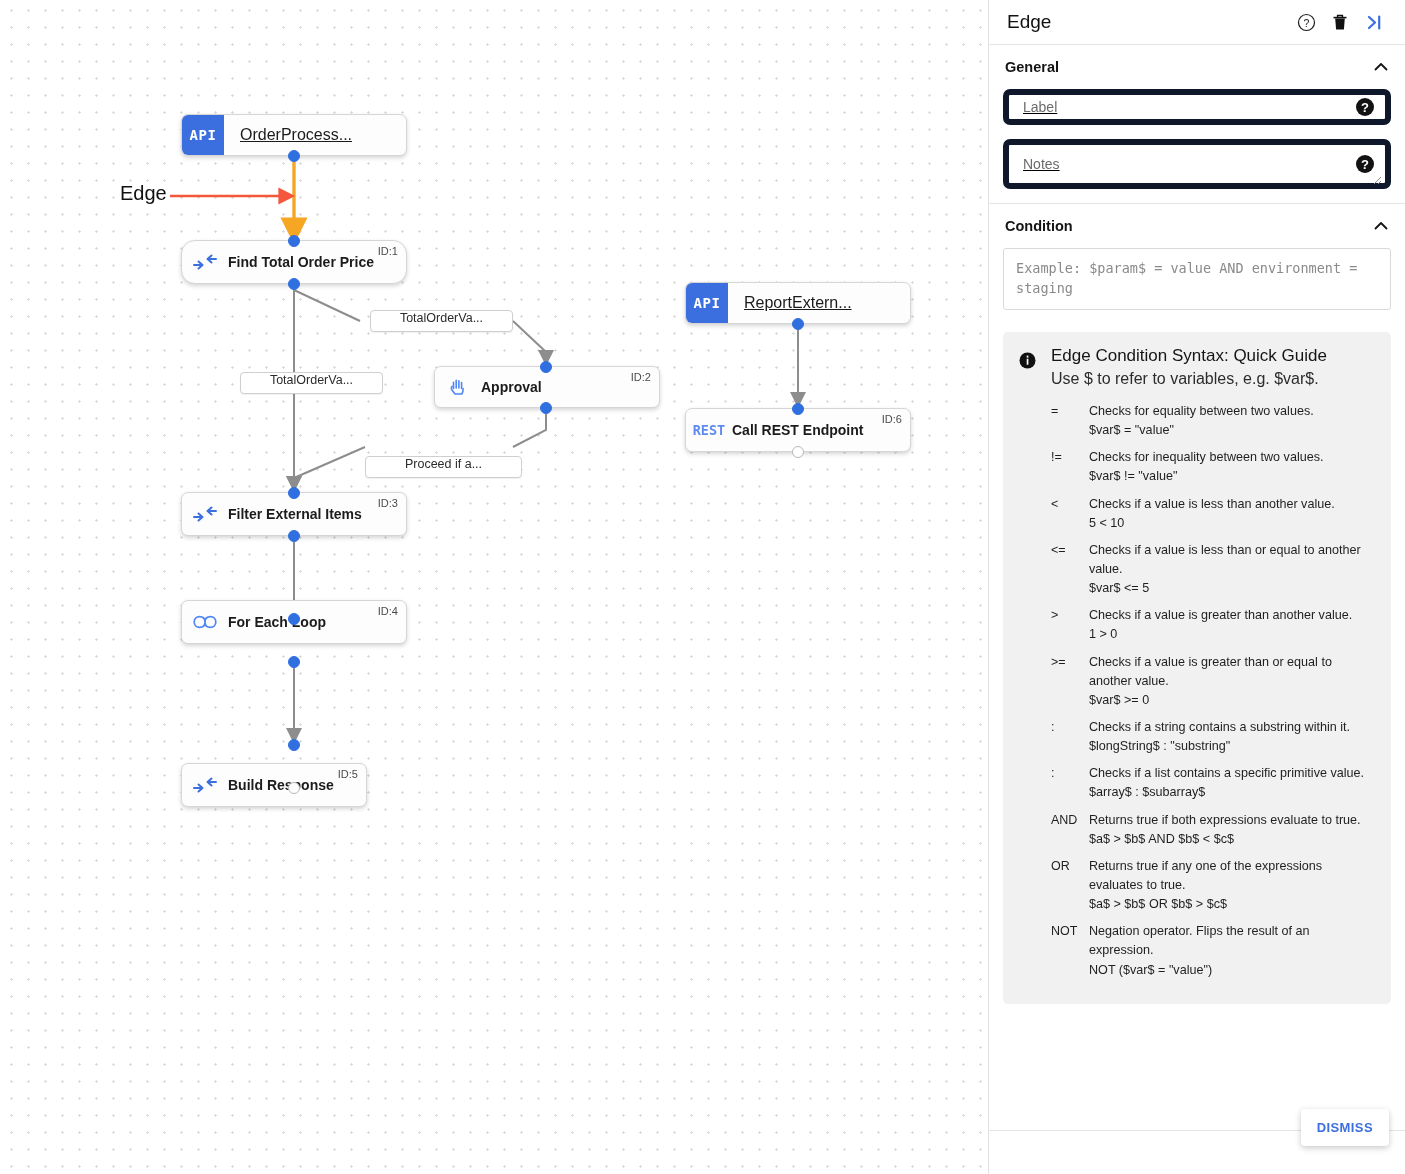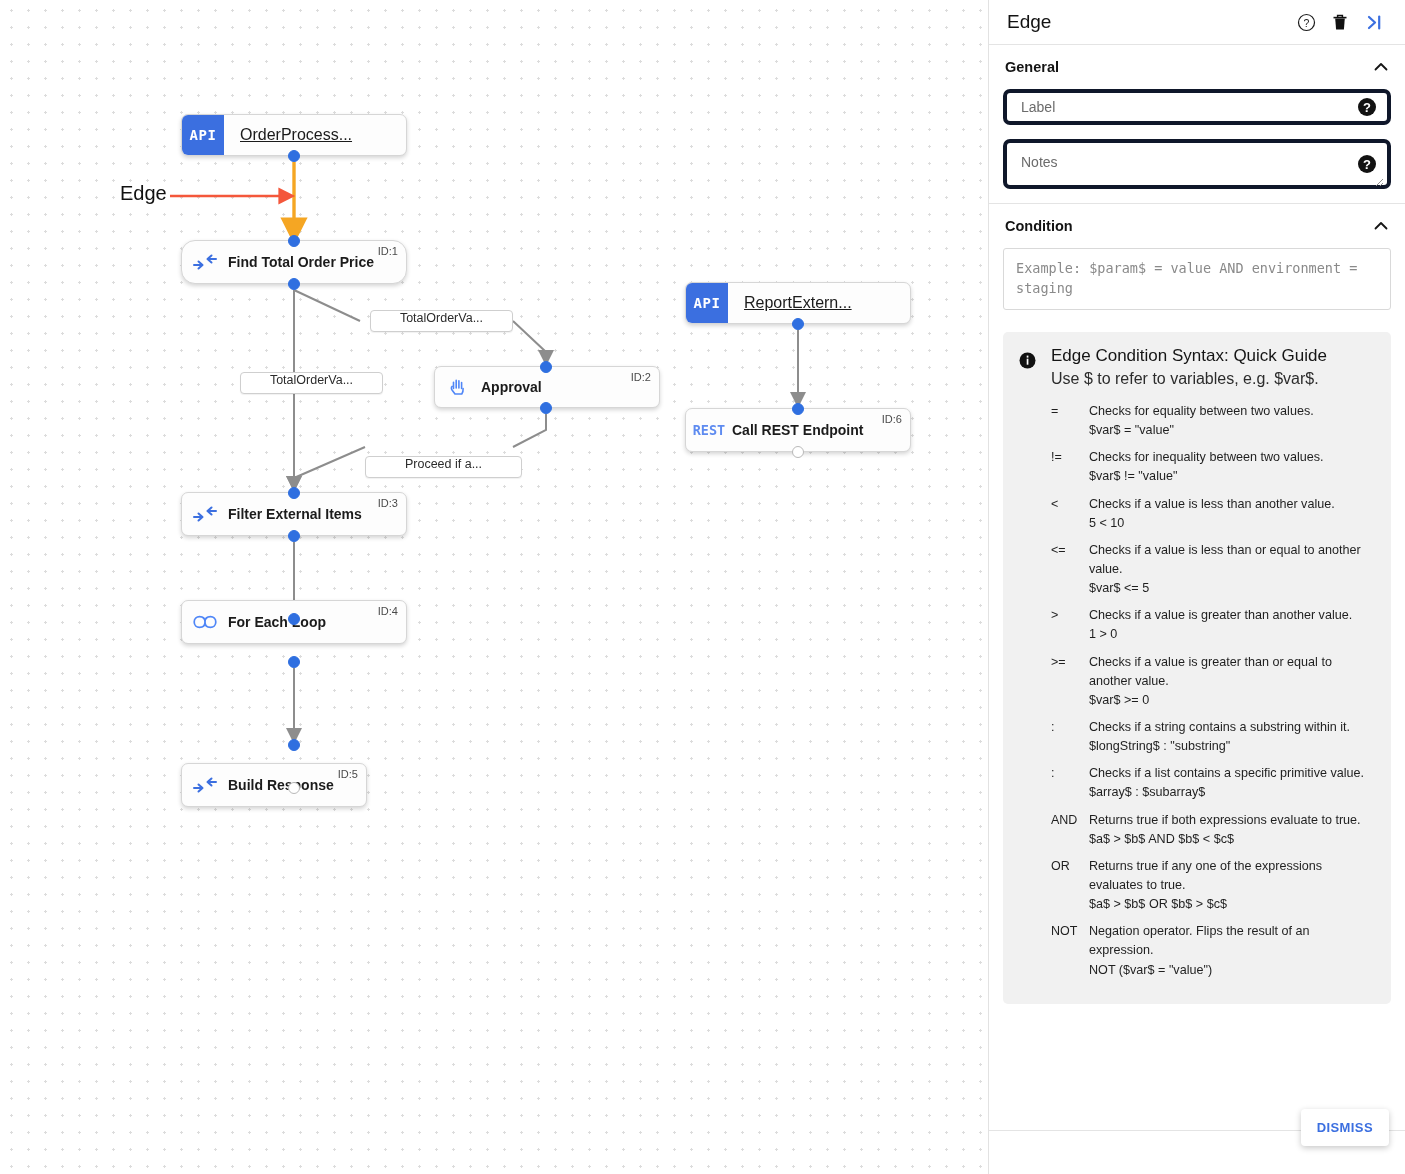--- a/index.html
+++ b/index.html
@@ -113,25 +113,26 @@
   .section { padding: 0 14px; }
   .section-head {
     display: flex; align-items: center;
     height: 44px; padding: 0 2px;
     font-size: 14.5px; font-weight: 700; color: #141414; gap: 32px;
   }
   .section-head .shtitle { flex: 1; }
   .chev { width: 16px; height: 16px; }
 
   .fld {
-    border: 4px solid #0f172a;
+    border: 6px solid #0f172a;
     border-radius: 7px;
     position: relative;
     margin-bottom: 14px;
     background: #fff;
+    text-decoration: underline;
   }
   .fld .ph {
     color: #6b6b6b; font-size: 14px;
     padding: 12px 44px 12px 14px;
   }
   .fld.tall .ph { padding-bottom: 26px; }
   .qmark {
     position: absolute; right: 11px; top: 50%; transform: translateY(-50%);
     width: 18px; height: 18px; border-radius: 50%;
     background: #121212; color: #fff;

